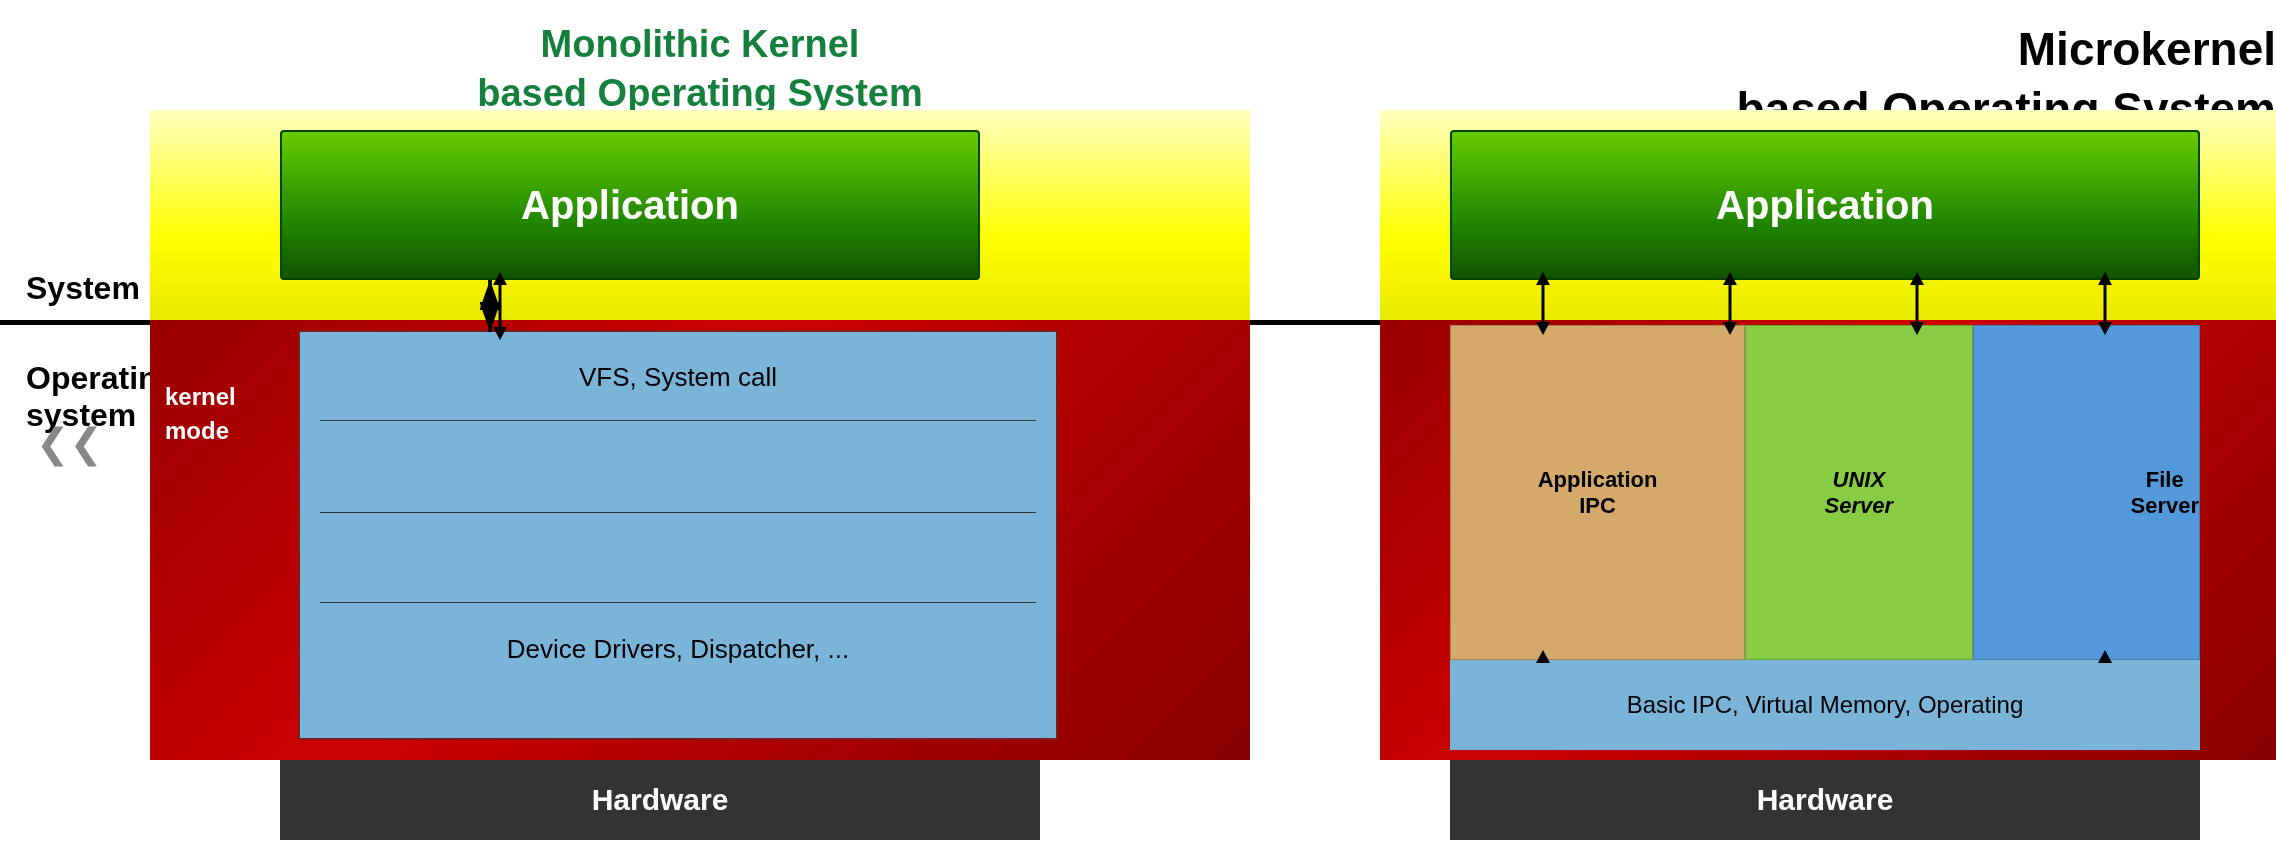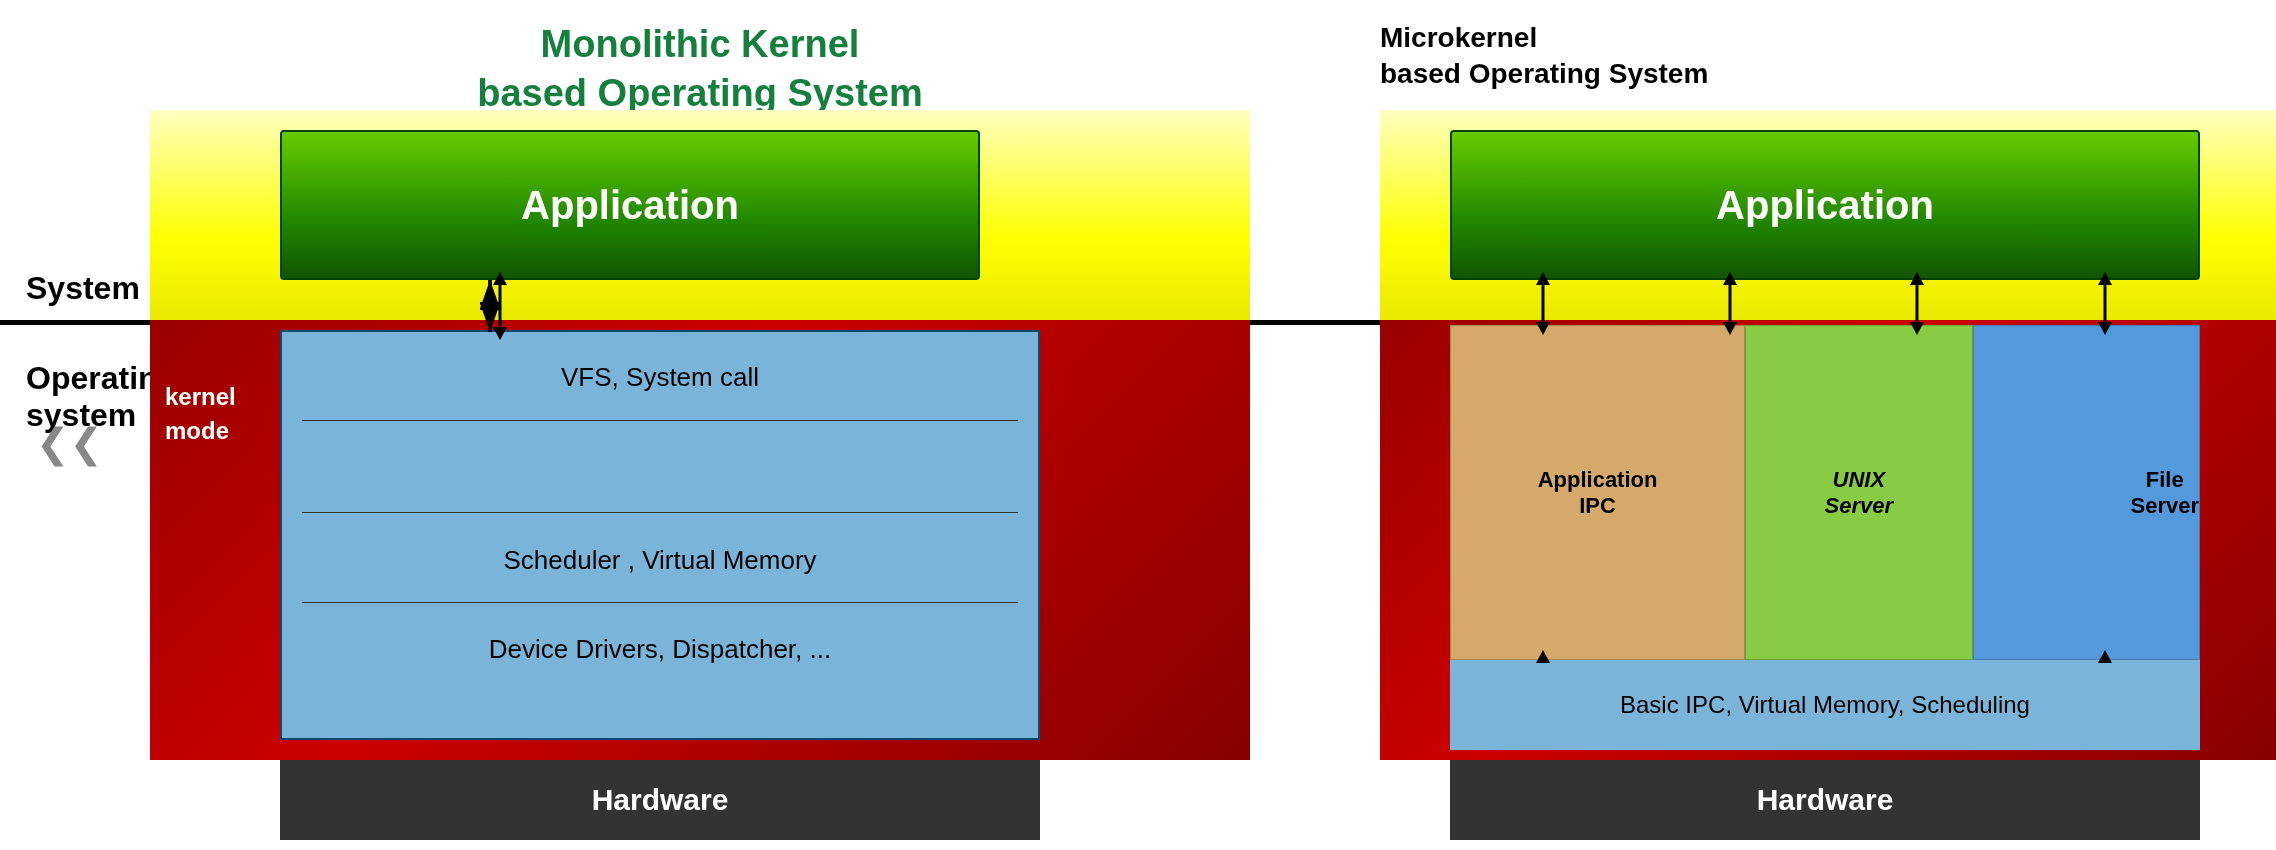--- a/index.html
+++ b/index.html
@@ -127,25 +127,25 @@
       font-size: 24px;
       color: #fff;
       line-height: 1.4;
       font-weight: bold;
     }
 
     
     .mono-blue-box {
       position: absolute;
       top: 330px;
-      left: 130px;
+      left: 148px;
       width: 760px;
       height: 410px;
       background: #7ab4d8;
-      border: 2px solid #0c4a6e;
+      border: 2px solid #7f1d1d;
     }
 
     .mono-blue-row {
       position: absolute;
       left: 0;
       width: 100%;
       height: 90px;
       display: flex;
       align-items: center;
       justify-content: center;
@@ -187,22 +187,22 @@
       top: 0;
       width: 896px;
       height: 850px;
     }
 
     .micro-title {
       position: absolute;
       top: 20px;
       left: 0;
       width: 896px;
-      text-align: left;
-      font-size: 28px;
+      text-align: right;
+      font-size: 46px;
       font-weight: bold;
       color: #000;
       line-height: 1.3;
     }
 
     
     .micro-yellow {
       position: absolute;
       top: 110px;
       left: 0;
@@ -382,23 +382,20 @@
 
   <div class="mono-blue-box">
 
     <div class="mono-blue-row" style="top:0;">
       <span>VFS, System call</span>
     </div>
     <div class="mono-row-divider" style="top:88px;"></div>
 
     <div class="mono-row-divider" style="top:180px;"></div>
 
-    <div class="mono-blue-row" style="top:183px;">
-      <span>Scheduler , Virtual Memory</span>
-    </div>
     <div class="mono-row-divider" style="top:270px;"></div>
 
     <div class="mono-blue-row" style="top:272px;">
       <span>Device Drivers, Dispatcher, ...</span>
     </div>
   </div>
 
   <div class="mono-hardware">
     <span>Hardware</span>
   </div>
@@ -434,21 +431,21 @@
     </div>
     <div class="server-col server-unix">
       <span>UNIX<br>Server</span>
     </div>
     <div class="server-col server-file">
       <span>File<br>Server</span>
     </div>
   </div>
 
   <div class="micro-blue-strip">
-    <span>Basic IPC, Virtual Memory, Scheduling</span>
+    <span>Basic IPC, Virtual Memory, Operating</span>
   </div>
 
   <div class="micro-hardware">
     <span>Hardware</span>
   </div>
 
 </div>
 
 <svg class="arrows-overlay" xmlns="http://www.w3.org/2000/svg">
   <defs>

